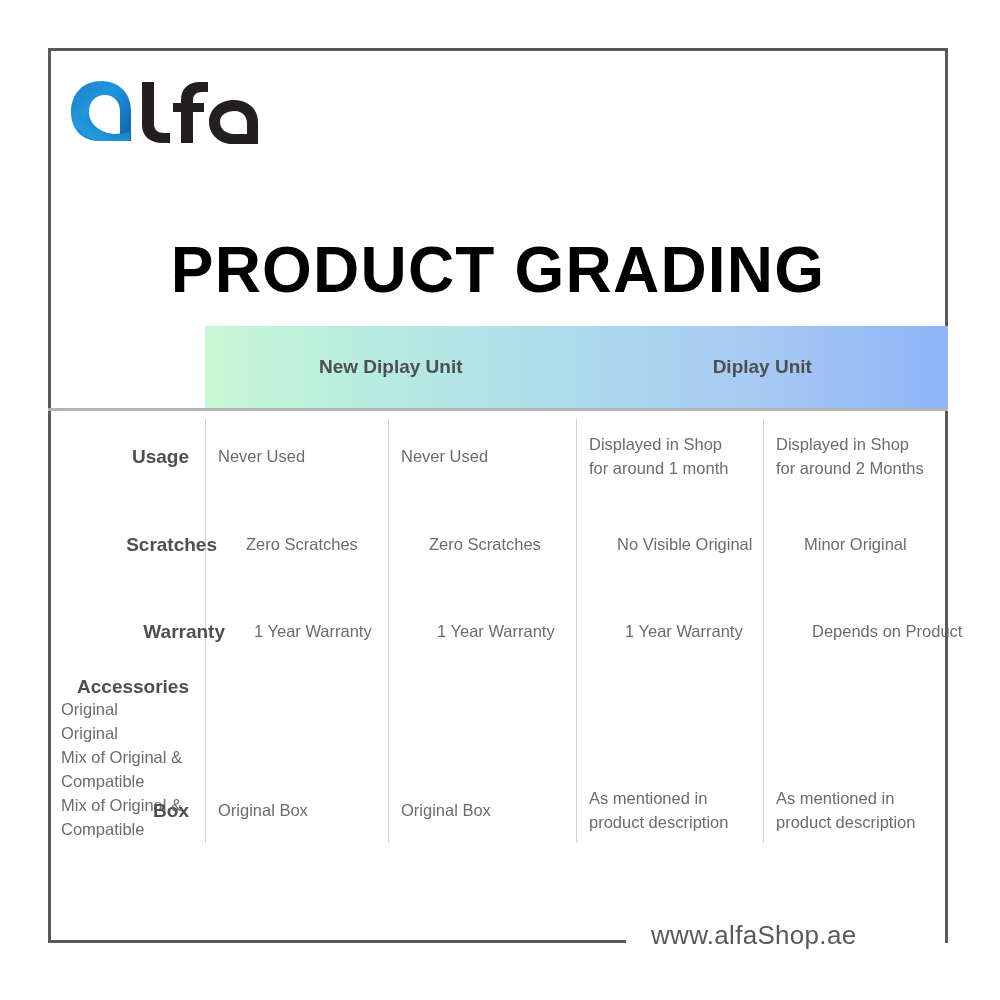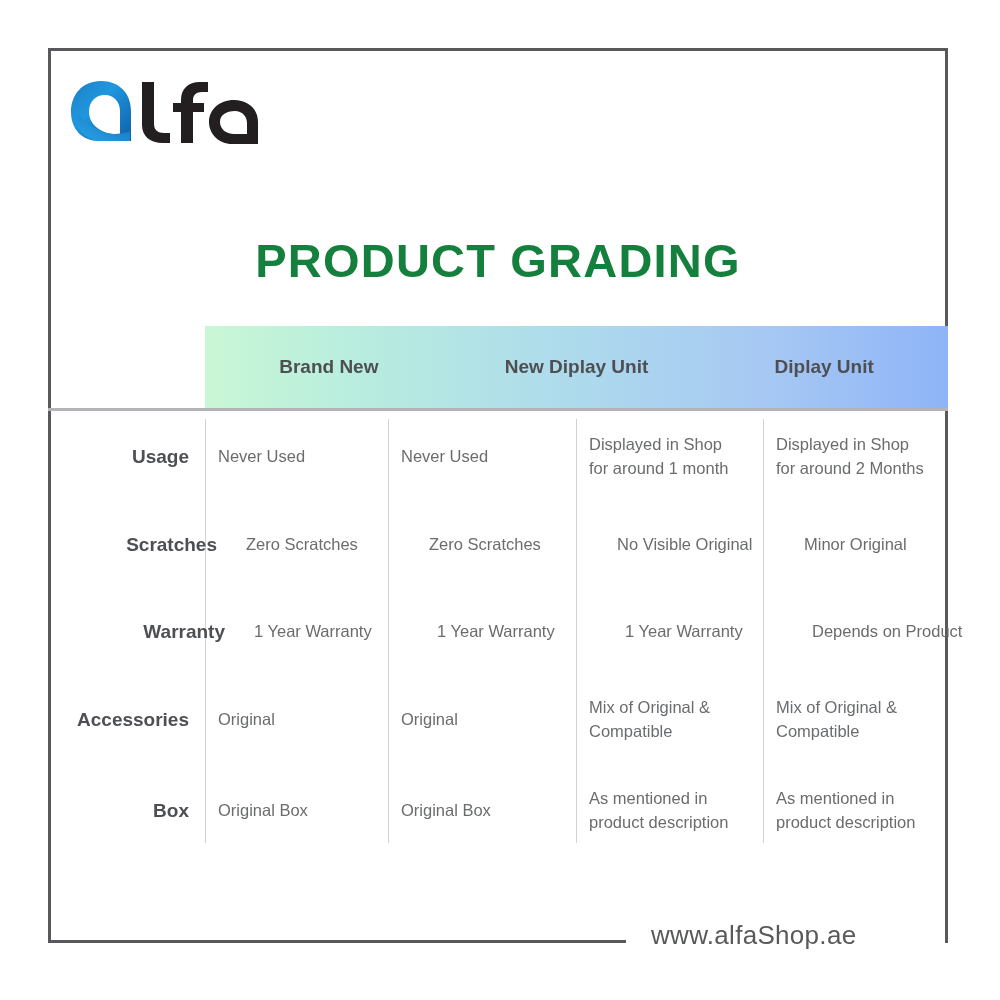--- a/index.html
+++ b/index.html
@@ -55,24 +55,24 @@
     width: 200px; height: 70px;
   }
   .logo svg { display: block; }
 
   
   .page-title {
     position: absolute;
     left: 48px; top: 233px;
     width: 900px;
     text-align: center;
-    font-size: 47px;
+    font-size: 64px;
     font-weight: 700;
     letter-spacing: 1.2px;
-    color: #15803d;
+    color: #000000;
     font-family: "Liberation Sans", sans-serif;
   }
 
   
   .table-wrap {
     position: absolute;
     left: 48px; top: 326px;
     width: 900px;
   }
 
@@ -134,21 +134,21 @@
   .row {
     position: absolute;
     left: 0;
     width: 900px;
     height: 87px;
     display: flex;
   }
   .row.r0 { top: 2px; }
   .row.r1 { top: 90px; margin-left: 28px; }
   .row.r2 { top: 177px; padding-left: 36px; }
-  .row.r3 { top: 265px; }
+  .row.r3 { top: 265px; flex-direction: column; }
   .row.r4 { top: 356px; }
 
   .row-label {
     width: 157px;
     display: flex;
     align-items: center;
     justify-content: flex-end;
     padding-right: 16px;
     box-sizing: border-box;
     font-size: 19px;
@@ -220,21 +220,20 @@
     </svg>
   </div>
 
   <div class="page-title">PRODUCT GRADING</div>
 
   <div class="table-wrap">
 
     <div class="header-band"></div>
 
     <div class="header-cells">
-      <div class="header-cell">Brand New</div>
       <div class="header-cell">New Diplay Unit</div>
       <div class="header-cell">Diplay Unit</div>
     </div>
 
     <div class="header-rule"></div>
 
     <div class="body-grid">
       <div class="vline v1"></div>
       <div class="vline v2"></div>
       <div class="vline v3"></div>

